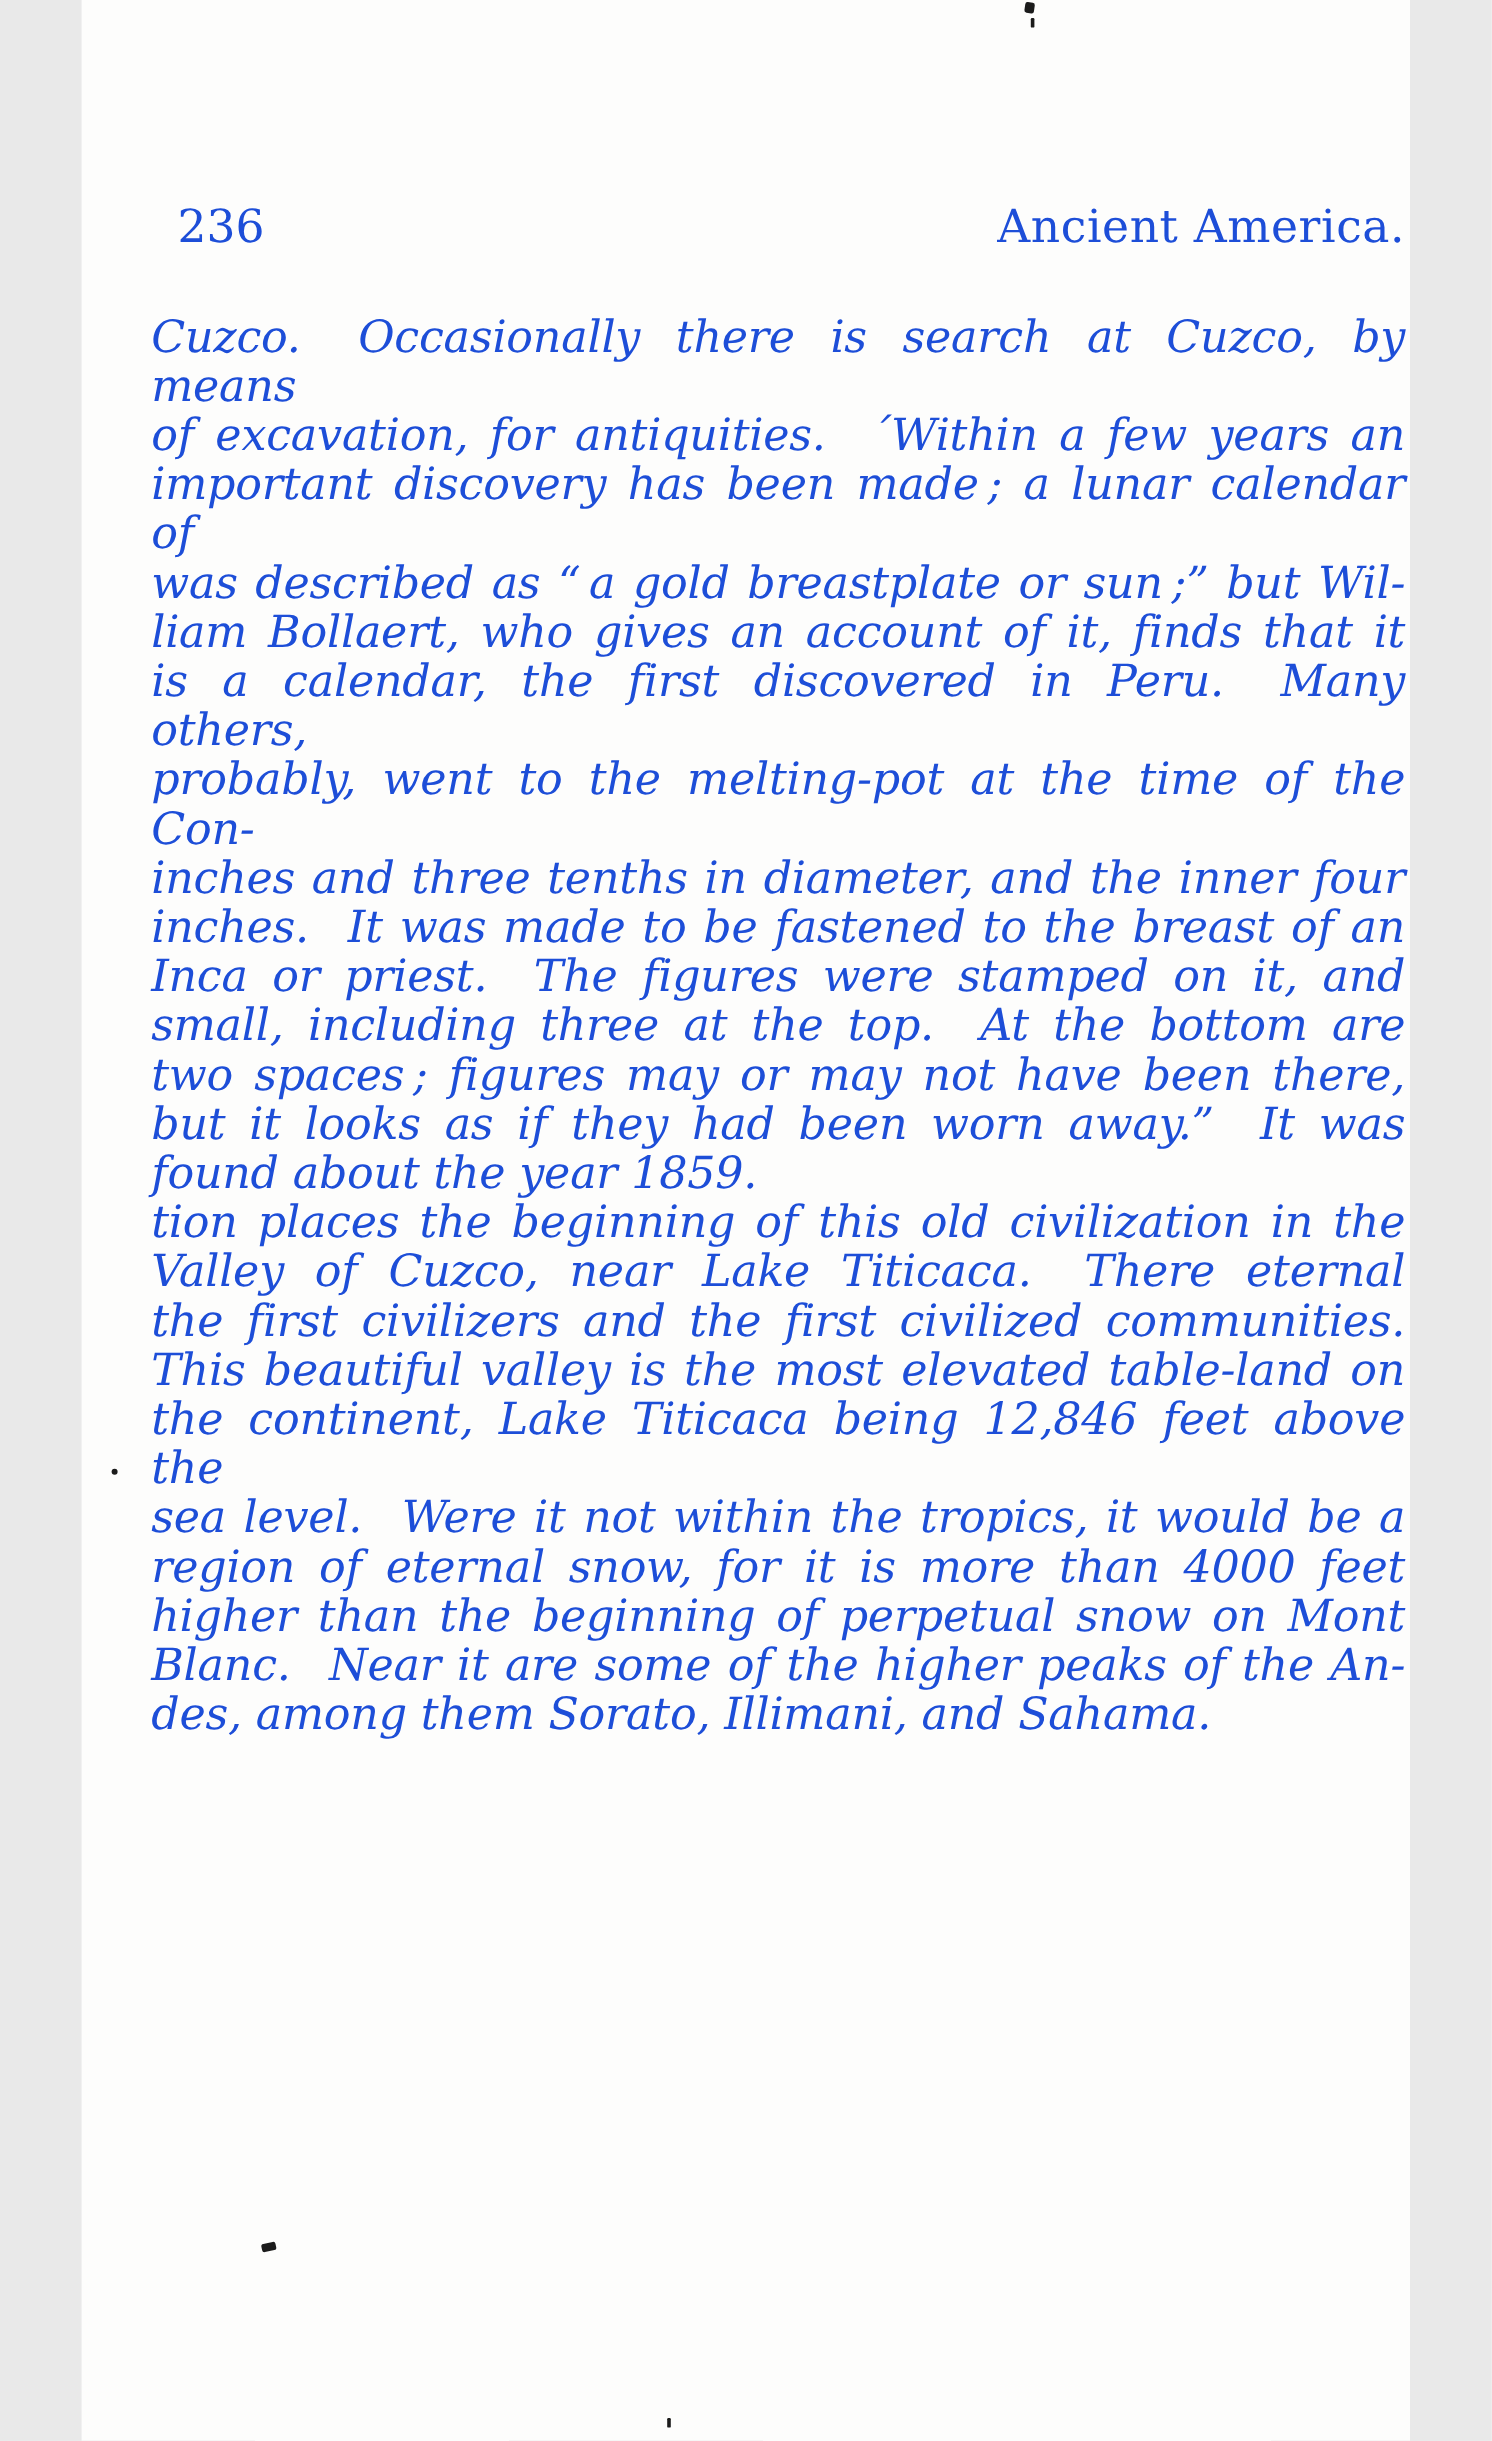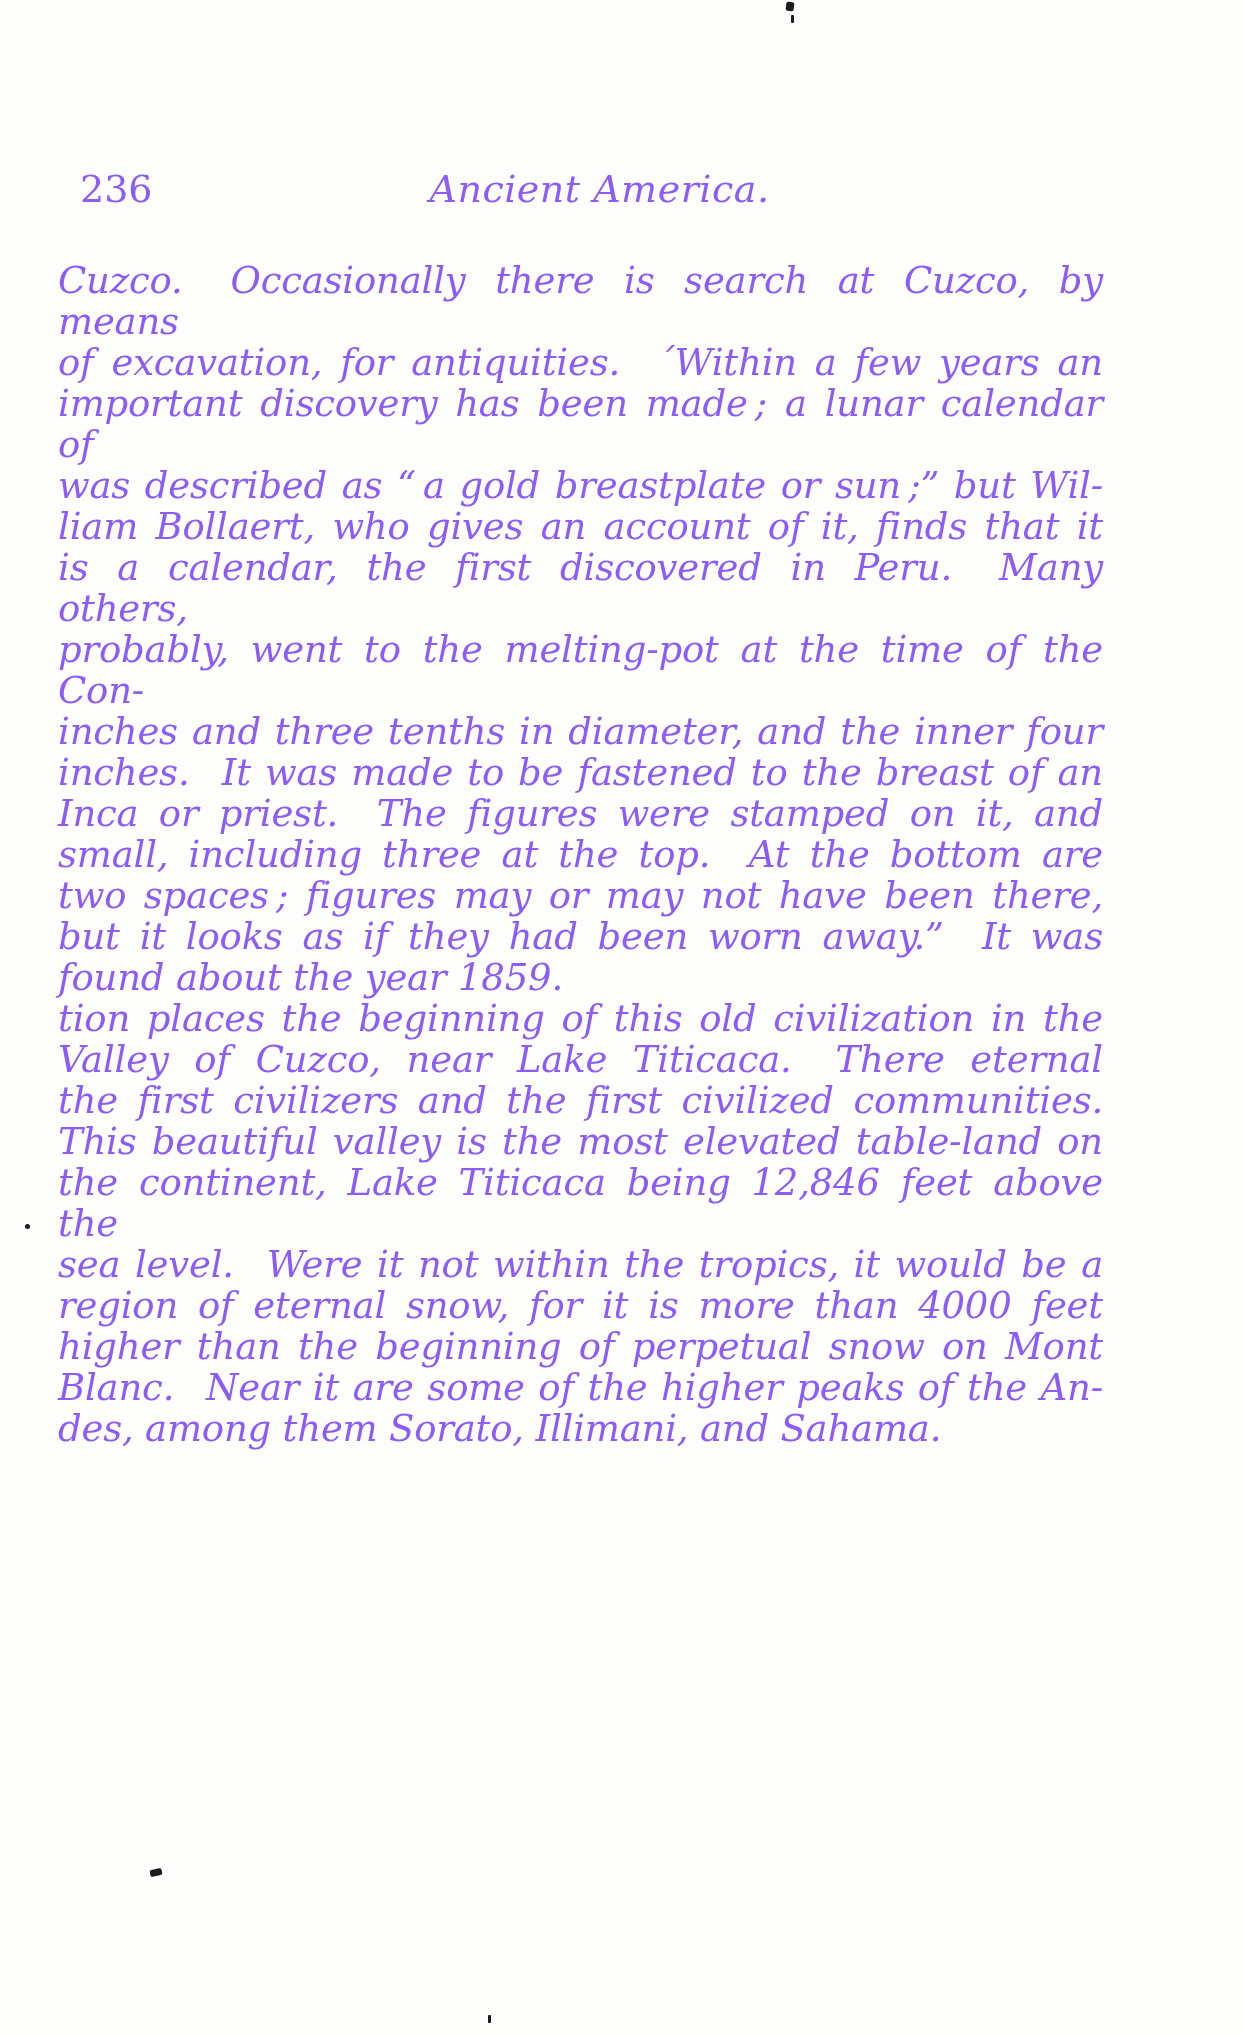--- a/index.html
+++ b/index.html
@@ -2,50 +2,49 @@
 <html><head>
 <meta charset="utf-8">
 <style>
   html, body {
     margin: 0;
     padding: 0;
     background: #e9e9e9;
   }
   .page {
     position: relative;
-    width: 1243px;
+    width: 1107px;
     height: 2034px;
     margin: 0 auto;
     background: #fdfdfc;
     overflow: hidden;
     font-family: "DejaVu Serif", serif;
-    color: #8b5cf6;
+    color: #1d4ed8;
   }
   .header {
     position: absolute;
     top: 163px;
     left: 58px;
     width: 1045px;
     height: 53px;
     font-size: 38px;
     line-height: 53px;
   }
   .page-num {
     position: absolute;
     left: 22px;
     top: 0;
   }
   .running-title {
     position: absolute;
     left: 0;
     right: 0;
     top: 0;
-    text-align: center;
+    text-align: right;
     padding-left: 38px;
-    font-style: italic;
     letter-spacing: 0.5px;
   }
   .text-block {
     position: absolute;
     top: 260px;
     left: 58px;
     width: 1045px;
   }
   .line {
     font-size: 37px;

